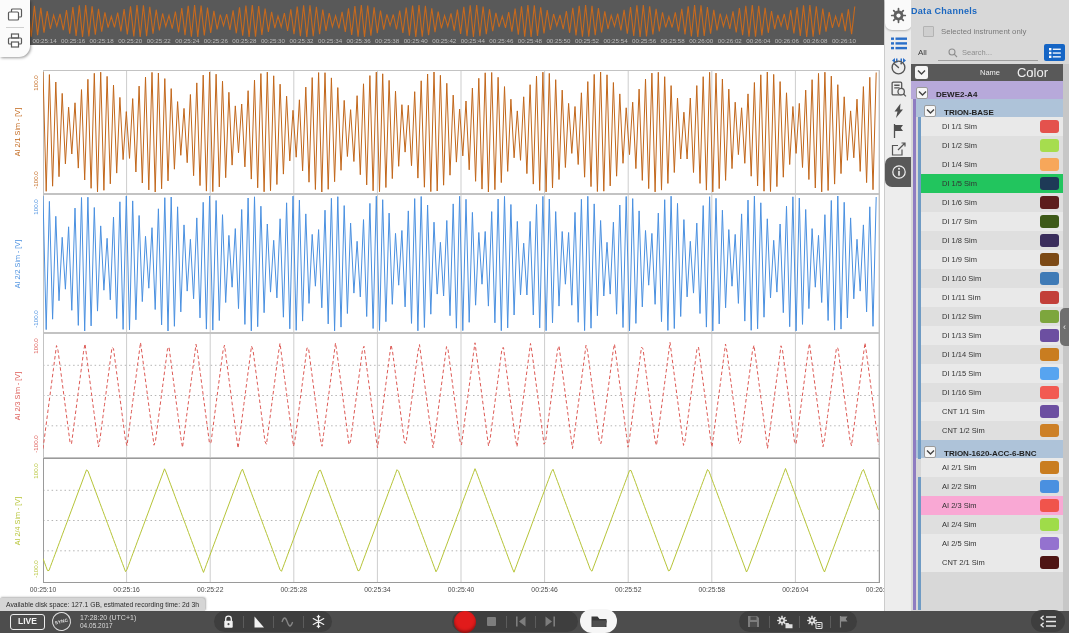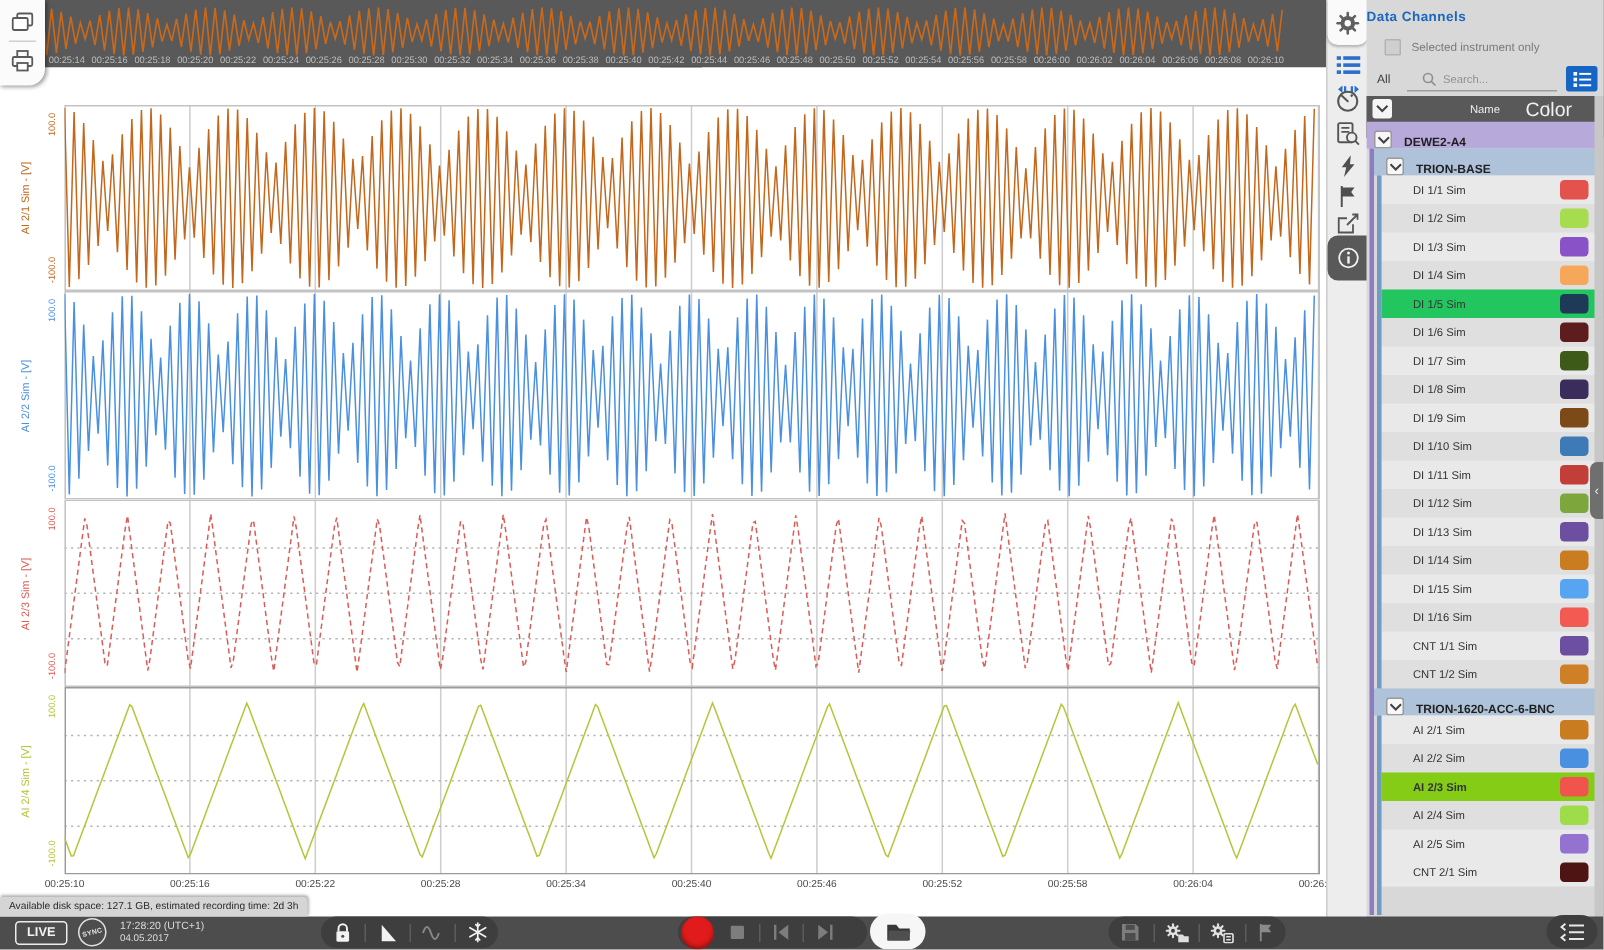--- a/index.html
+++ b/index.html
@@ -373,24 +373,20 @@
           <span class="glab">TRION-BASE</span>
         </div>
         <div class="chrow" style="background: rgb(233, 233, 233);">
           <span class="cname">DI 1/1 Sim</span>
           <div class="swatch" style="background: rgb(228, 82, 77);"></div>
         </div>
         <div class="chrow" style="background: rgb(223, 223, 223);">
           <span class="cname">DI 1/2 Sim</span>
           <div class="swatch" style="background: rgb(166, 221, 78);"></div>
         </div>
-        <div class="chrow" style="background: rgb(233, 233, 233);">
-          <span class="cname">DI 1/3 Sim</span>
-          <div class="swatch" style="background: rgb(138, 82, 199);"></div>
-        </div>
         <div class="chrow" style="background: rgb(223, 223, 223);">
           <span class="cname">DI 1/4 Sim</span>
           <div class="swatch" style="background: rgb(247, 167, 90);"></div>
         </div>
         <div class="chrow" style="background: #22c55e;">
           <span class="cname">DI 1/5 Sim</span>
           <div class="swatch" style="background: rgb(30, 58, 87);"></div>
         </div>
         <div class="chrow" style="background: rgb(223, 223, 223);">
           <span class="cname">DI 1/6 Sim</span>
@@ -453,21 +449,21 @@
           <span class="glab">TRION-1620-ACC-6-BNC</span>
         </div>
         <div class="chrow" style="background: rgb(233, 233, 233);">
           <span class="cname">AI 2/1 Sim</span>
           <div class="swatch" style="background: rgb(201, 125, 32);"></div>
         </div>
         <div class="chrow" style="background: rgb(223, 223, 223);">
           <span class="cname">AI 2/2 Sim</span>
           <div class="swatch" style="background: rgb(74, 144, 224);"></div>
         </div>
-        <div class="chrow" style="background: #84cc16; font-weight: bold;">
+        <div class="chrow" style="background: #f9a8d4;">
           <span class="cname">AI 2/3 Sim</span>
           <div class="swatch" style="background: rgb(240, 84, 76);"></div>
         </div>
         <div class="chrow" style="background: rgb(223, 223, 223);">
           <span class="cname">AI 2/4 Sim</span>
           <div class="swatch" style="background: rgb(159, 220, 73);"></div>
         </div>
         <div class="chrow" style="background: rgb(233, 233, 233);">
           <span class="cname">AI 2/5 Sim</span>
           <div class="swatch" style="background: rgb(148, 114, 207);"></div>

